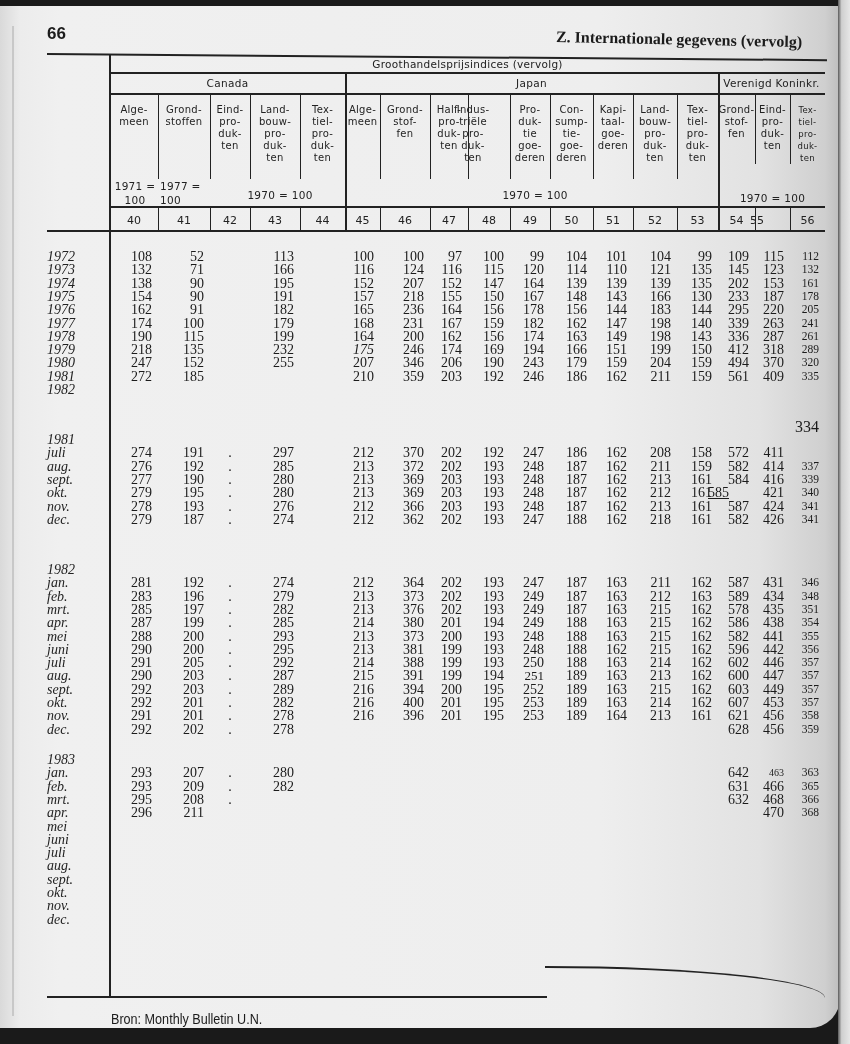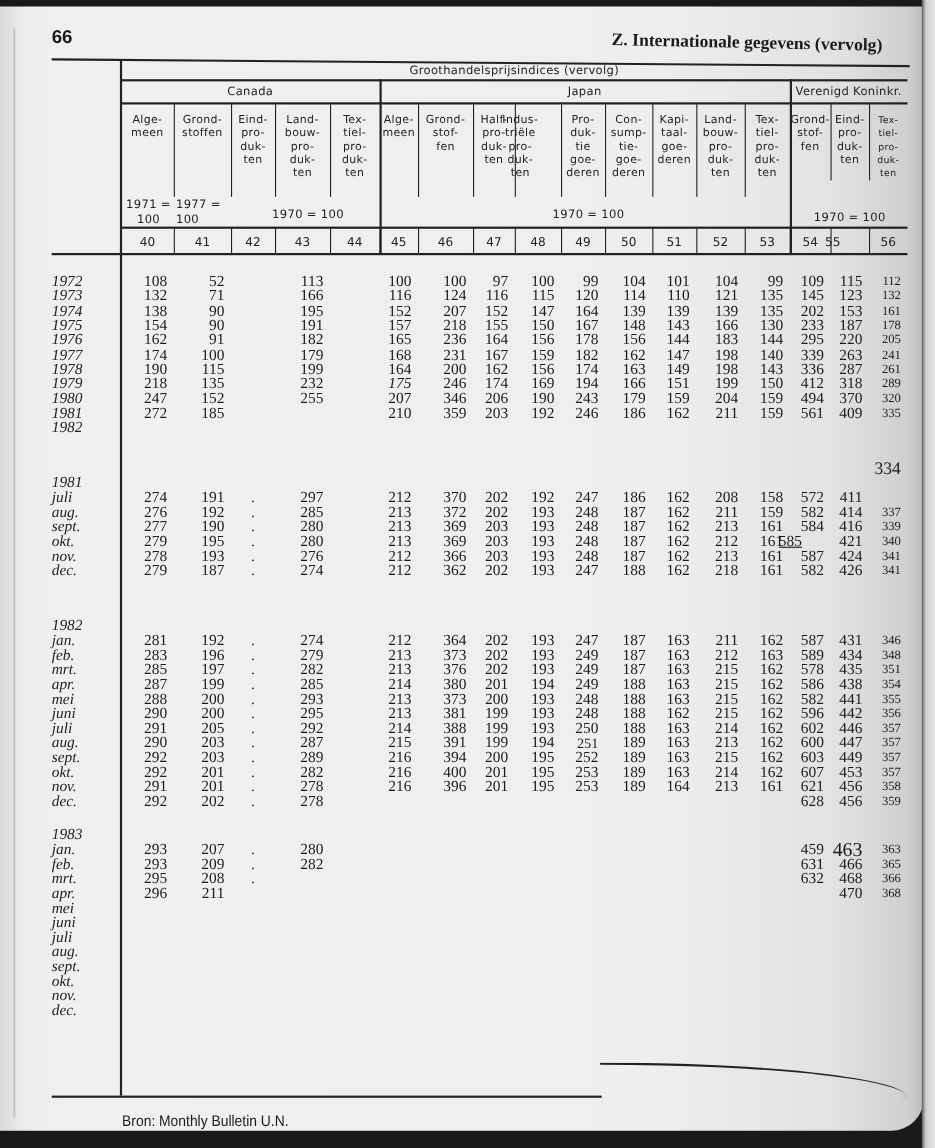--- a/index.html
+++ b/index.html
@@ -660,22 +660,22 @@
       <div class="cell" style="left: 250px; top: 716.6px; width: 44px; font-size: 14px;">278</div>
       <div class="cell" style="left: 718px; top: 716.6px; width: 31px; font-size: 14px;">628</div>
       <div class="cell" style="left: 755px; top: 716.6px; width: 29px; font-size: 14px;">456</div>
       <div class="cell" style="left: 790px; top: 716.6px; width: 29px; font-size: 11.5px;">359</div>
       <div class="rowlabel" style="top: 747px;">1983</div>
       <div class="rowlabel" style="top: 760.3px;">jan.</div>
       <div class="cell" style="left: 110px; top: 760.3px; width: 42px; font-size: 14px;">293</div>
       <div class="cell" style="left: 158px; top: 760.3px; width: 46px; font-size: 14px;">207</div>
       <div class="cell dot" style="left: 210px; top: 760.3px; width: 40px; font-size: 14px;">.</div>
       <div class="cell" style="left: 250px; top: 760.3px; width: 44px; font-size: 14px;">280</div>
-      <div class="cell" style="left: 718px; top: 760.3px; width: 31px; font-size: 14px;">459</div>
-      <div class="cell" style="left: 755px; top: 760.3px; width: 29px; font-size: 18px;">463</div>
+      <div class="cell" style="left: 718px; top: 760.3px; width: 31px; font-size: 14px;">642</div>
+      <div class="cell" style="left: 755px; top: 760.3px; width: 29px; font-size: 10px;">463</div>
       <div class="cell" style="left: 790px; top: 760.3px; width: 29px; font-size: 11.5px;">363</div>
       <div class="rowlabel" style="top: 773.6px;">feb.</div>
       <div class="cell" style="left: 110px; top: 773.6px; width: 42px; font-size: 14px;">293</div>
       <div class="cell" style="left: 158px; top: 773.6px; width: 46px; font-size: 14px;">209</div>
       <div class="cell dot" style="left: 210px; top: 773.6px; width: 40px; font-size: 14px;">.</div>
       <div class="cell" style="left: 250px; top: 773.6px; width: 44px; font-size: 14px;">282</div>
       <div class="cell" style="left: 718px; top: 773.6px; width: 31px; font-size: 14px;">631</div>
       <div class="cell" style="left: 755px; top: 773.6px; width: 29px; font-size: 14px;">466</div>
       <div class="cell" style="left: 790px; top: 773.6px; width: 29px; font-size: 11.5px;">365</div>
       <div class="rowlabel" style="top: 786.9px;">mrt.</div>

